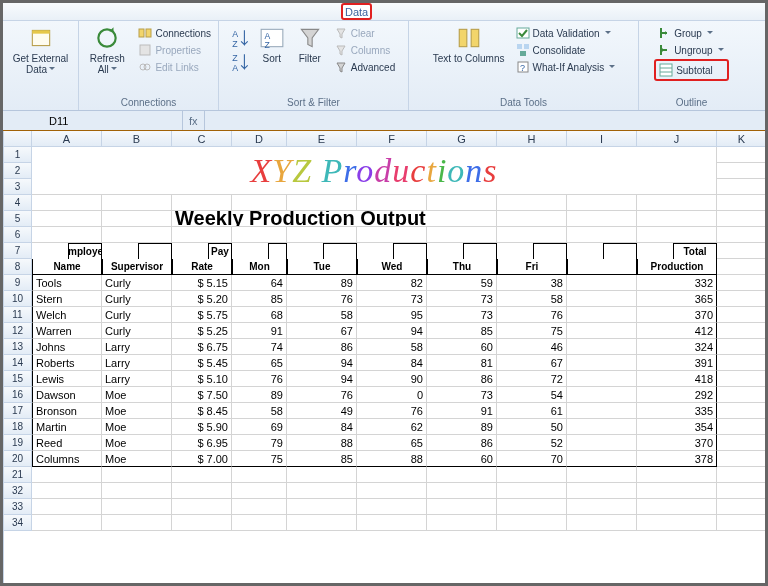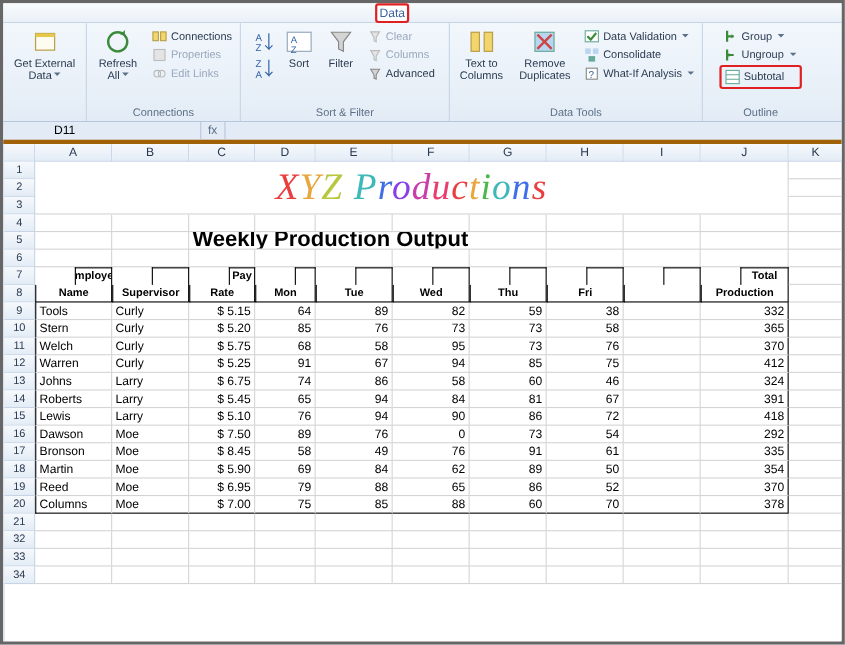--- a/index.html
+++ b/index.html
@@ -19,21 +19,20 @@
     height: 580px;
     display: flex;
     flex-direction: column;
   }
   
   .tab-strip {
     height: 18px;
     background: linear-gradient(#f8fbfd, #e9f0f7);
     border-bottom: 1px solid #c6d4e6;
     display: flex;
-    align-items: center;
     padding-left: 338px;
   }
   .tab-active {
     background: #fff;
     border: 2px solid #e02020;
     border-radius: 3px;
     padding: 1px 12px;
     font-size: 11px;
     color: #3b639f;
   }
@@ -105,21 +104,21 @@
     border-radius: 3px;
     padding: 1px 2px;
     display: flex;
     align-items: center;
     gap: 3px;
   }
   
   .formula-bar {
     height: 20px;
     background: #e3ecf6;
-    border-bottom: 4px solid #a16207;
+    border-bottom: 1px solid #a16207;
     display: flex;
     align-items: stretch;
     justify-content: space-between;
   }
   .namebox {
     width: 140px;
     border-right: 1px solid #b6c6dc;
     display: flex;
     align-items: center;
     padding: 0 6px;
@@ -331,27 +330,20 @@
     </div>
 
     <div class="rgroup" style="width:230px">
       <div class="rgroup-body">
         <div class="bigbtn">
           <svg class="ico-lg" viewBox="0 0 24 24">
               <rect x="3" y="4" width="7" height="16" fill="#f2d56b" stroke="#b89e4a"></rect>
               <rect x="14" y="4" width="7" height="16" fill="#f2d56b" stroke="#b89e4a"></rect>
             </svg>
           <div class="bigbtn-label">Text to Columns</div>
-        </div>
-        <div class="bigbtn">
-          <svg class="ico-lg" viewBox="0 0 24 24">
-              <rect x="4" y="4" width="16" height="16" fill="#b9d5f0" stroke="#6a9"></rect>
-              <path d="M6 6 L18 18 M18 6 L6 18" stroke="#c44" stroke-width="2"></path>
-            </svg>
-          <div class="bigbtn-label">Remove Duplicates</div>
         </div>
         <div class="smallbtn-col">
           <div class="smallbtn dropdown-arrow">
             <svg class="ico-sm" viewBox="0 0 14 14">
                 <rect x="1" y="2" width="12" height="10" fill="#fff" stroke="#6a9"></rect>
                 <path d="M3 7 L6 10 L11 4" stroke="#3a8a3a" fill="none" stroke-width="2"></path>
               </svg>
             <span>Data Validation</span>
           </div>
           <div class="smallbtn">

